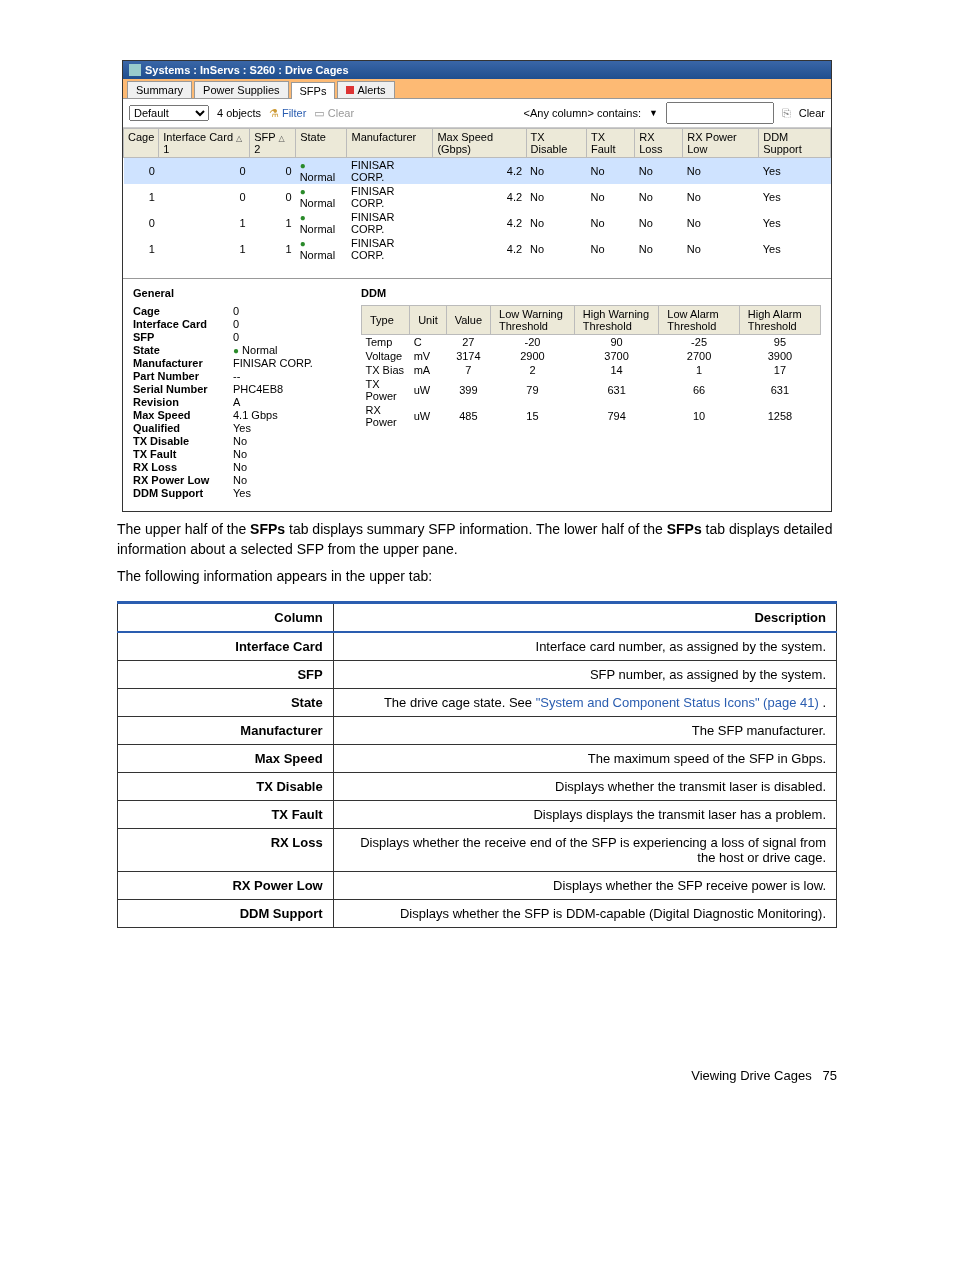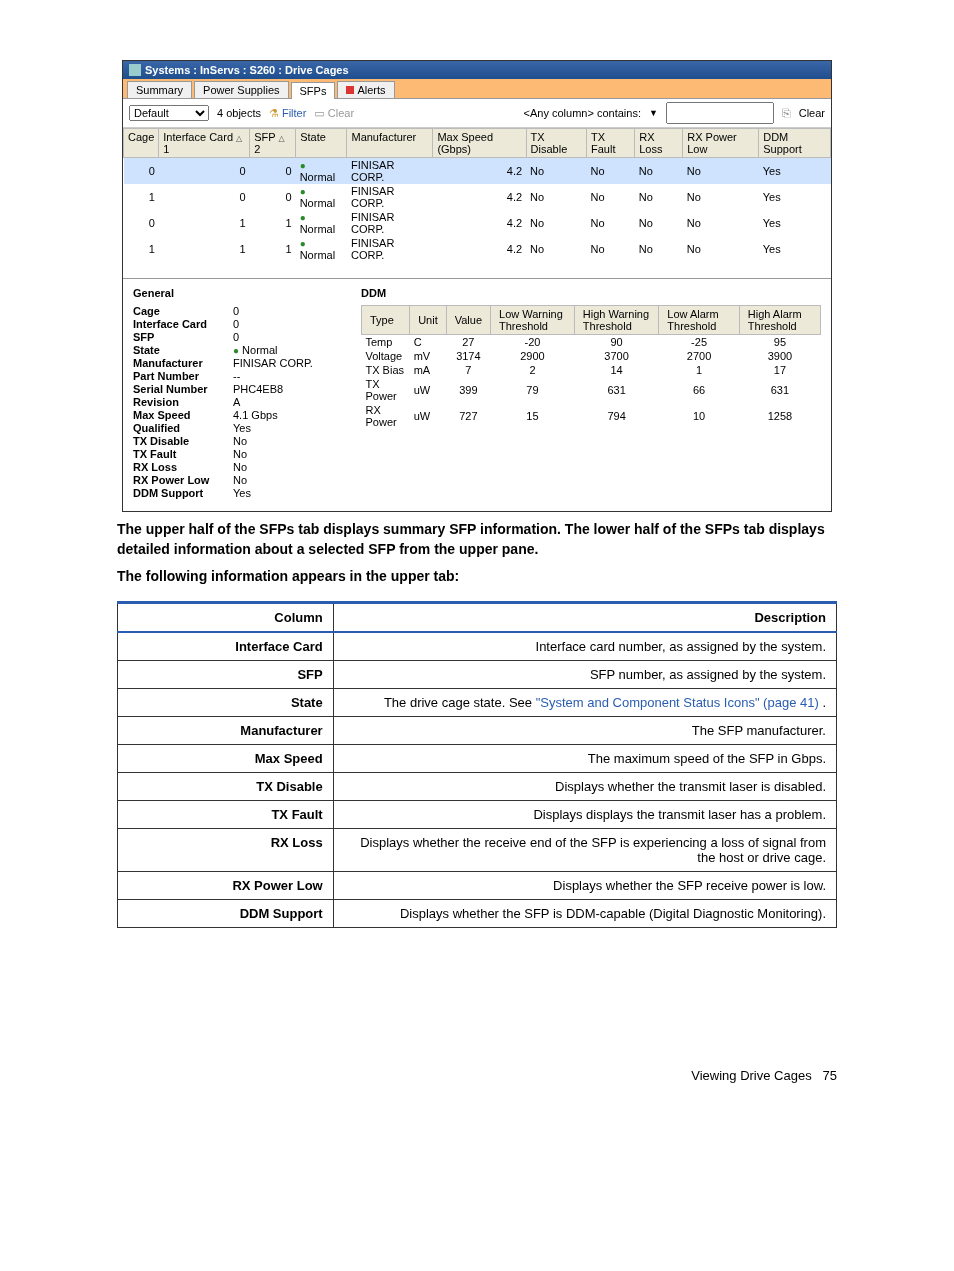--- a/index.html
+++ b/index.html
@@ -121,21 +121,20 @@
   .ddm-col { flex: 1; }
   .ddm-table { width: 100%; border-collapse: collapse; font-size: 11px; }
   .ddm-table th { border: 1px solid #bbb; background: #ece9d8; padding: 2px 8px; font-weight: normal; text-align: left; }
   .ddm-table td { padding: 1px 4px; }
   .ddm-table td.num { text-align: center; }
   .body-text {
     width: 720px;
     margin: 4px auto 0 auto;
     font-size: 14px;
     line-height: 1.4;
-    font-weight: bold;
   }
   .body-text p { margin: 8px 0; }
   .doc-table {
     width: 720px;
     margin: 14px auto;
     border-collapse: collapse;
     font-size: 13px;
   }
   .doc-table th, .doc-table td {
     border: 1px solid #333;
@@ -364,21 +363,21 @@
                 <td>uW</td>
                 <td class="num">399</td>
                 <td class="num">79</td>
                 <td class="num">631</td>
                 <td class="num">66</td>
                 <td class="num">631</td>
               </tr>
               <tr>
                 <td>RX Power</td>
                 <td>uW</td>
-                <td class="num">727</td>
+                <td class="num">485</td>
                 <td class="num">15</td>
                 <td class="num">794</td>
                 <td class="num">10</td>
                 <td class="num">1258</td>
               </tr>
             </tbody>
         </table>
       </div>
     </div>
   </div>

